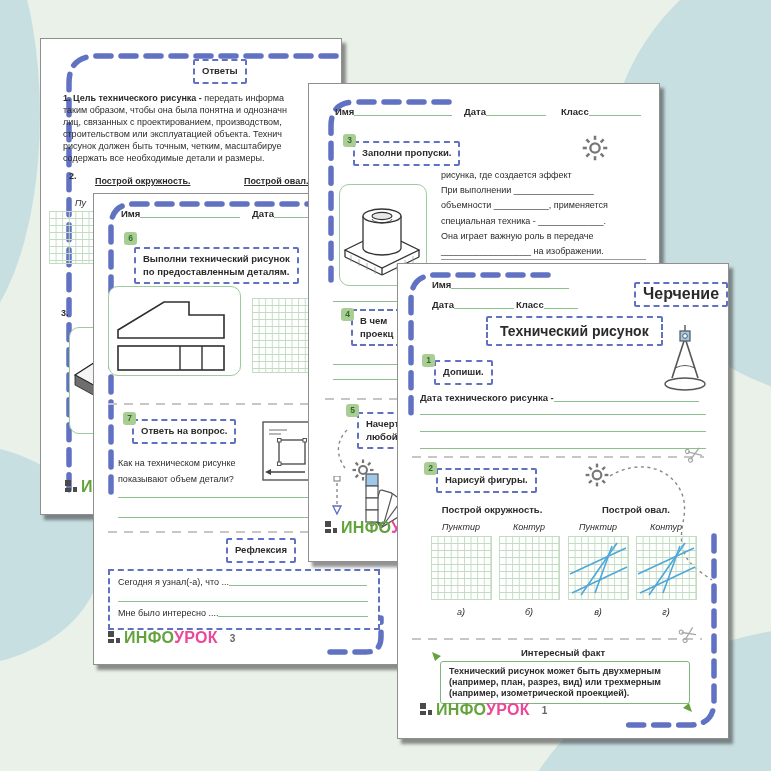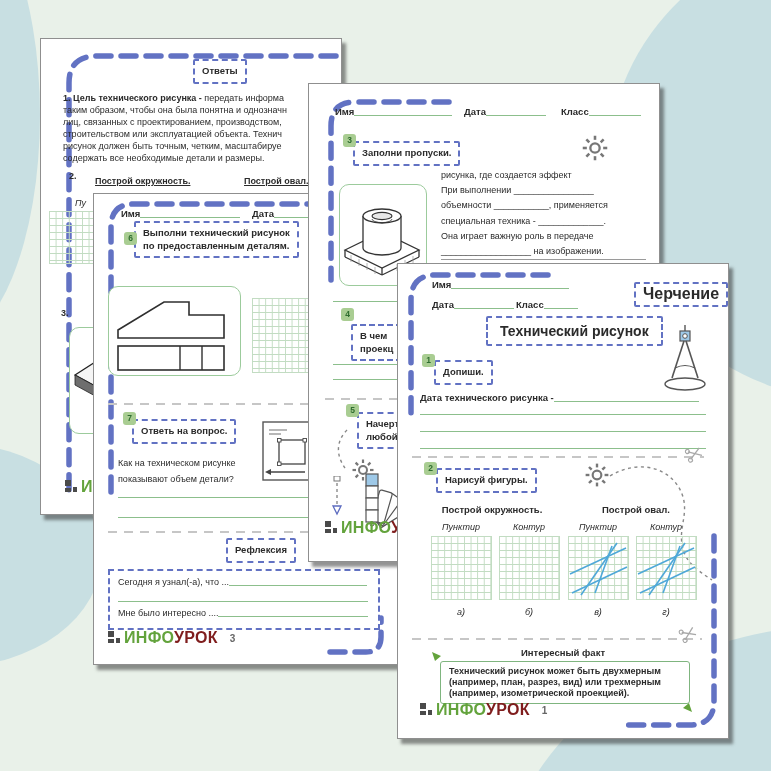--- a/index.html
+++ b/index.html
@@ -19,21 +19,21 @@
   .tbox{position:absolute;border:2px dashed #6272c3;background:#fff;font-weight:bold;
         font-size:9.5px;line-height:12.5px;padding:4px 7px;border-radius:2px;white-space:nowrap}
   .badge{position:absolute;width:13px;height:13px;background:#a9cd92;border-radius:3px;
          color:#2f6d2f;font-size:8.5px;font-weight:bold;text-align:center;line-height:13px;z-index:6}
   .gbox{position:absolute;border:1.4px solid #9ccb9c;border-radius:10px;background:#fff}
   .grid{position:absolute;background-image:linear-gradient(#c2dcc2 1px,transparent 1px),
         linear-gradient(90deg,#c2dcc2 1px,transparent 1px);background-size:6.6px 7px;
         border-right:1px solid #c2dcc2;border-bottom:1px solid #c2dcc2}
   .logo{position:absolute;font-weight:bold;font-size:16px;letter-spacing:.3px;white-space:nowrap}
   .logo svg{vertical-align:-2px;margin-right:2px}
-  .lg{color:#63a33c}.lr{color:#7f1d1d}
+  .lg{color:#63a33c}.lr{color:#ec4899}
   .pnum{color:#666;font-size:10px;margin-left:12px;vertical-align:1px}
   .ctr{text-align:center}
 </style>
 </head>
 <body>
 
 <div id="stage">
 
   <svg class="blobs" width="771" height="771">
     <ellipse cx="866" cy="165" rx="258" ry="238" fill="#c8dfe2"></ellipse>
@@ -82,21 +82,21 @@
       <path d="M228 10 H40 Q17 10 17 33 V300" fill="none" stroke="#6272c3" stroke-width="5.5" stroke-dasharray="15 10" stroke-linecap="round"></path>
       <path d="M236 458 H272 Q287 458 287 443 V424" fill="none" stroke="#6272c3" stroke-width="5.5" stroke-dasharray="15 10" stroke-linecap="round"></path>
     </svg>
     <div class="t b s95" style="left:27px;top:14px">
       <span>Имя</span><span class="ul" style="width:100px"></span>
     </div>
     <div class="t b s95" style="left:158px;top:14px">
       <span>Дата</span><span class="ul" style="width:70px"></span>
     </div>
     <div class="badge" style="left:30px;top:38px">6</div>
-    <div class="tbox" style="left:40px;top:27px">
+    <div class="tbox" style="left:40px;top:53px">
       <div>Выполни технический рисунок</div>
       <div>по предоставленным деталям.</div>
     </div>
     <div class="gbox" style="left:14px;top:92px;width:131px;height:88px"></div>
     <svg style="position:absolute;left:14px;top:92px" width="131" height="88" viewBox="0 0 131 88">
       <polygon points="10,44 56,16 81,16 81,29 116,29 116,52 10,52" fill="#fff" stroke="#2f2f2f" stroke-width="1.6"></polygon>
       <rect x="10" y="60" width="106" height="24" fill="#fff" stroke="#2f2f2f" stroke-width="1.6"></rect>
       <line x1="72" y1="60" x2="72" y2="84" stroke="#2f2f2f" stroke-width="1.4"></line>
       <line x1="94" y1="60" x2="94" y2="84" stroke="#2f2f2f" stroke-width="1.4"></line>
     </svg>
@@ -199,21 +199,21 @@
       <div>рисунка, где создается эффект</div>
       <div>При выполнении ________________</div>
       <div>объемности ___________, применяется</div>
       <div>специальная техника - _____________.</div>
       <div>Она играет важную роль в передаче</div>
       <div>__________________ на изображении.</div>
       <div style="border-top:1px solid #9a9a9a;width:205px;padding-top:1px">В свою очередь, _______________</div>
     </div>
     <div class="gline" style="left:24px;top:217px;width:312px"></div>
     <div class="badge" style="left:32px;top:224px">4</div>
-    <div class="tbox" style="left:42px;top:240px">
+    <div class="tbox" style="left:42px;top:225px">
       <div>В чем</div>
       <div>проекц</div>
     </div>
     <div class="gline" style="left:24px;top:280px;width:310px"></div>
     <div class="gline" style="left:24px;top:295px;width:310px"></div>
     <div class="cut" style="left:16px;top:314px;width:320px"></div>
     <div class="badge" style="left:37px;top:320px">5</div>
     <div class="tbox" style="left:48px;top:328px">
       <div>Начерти</div>
       <div>любой</div>

